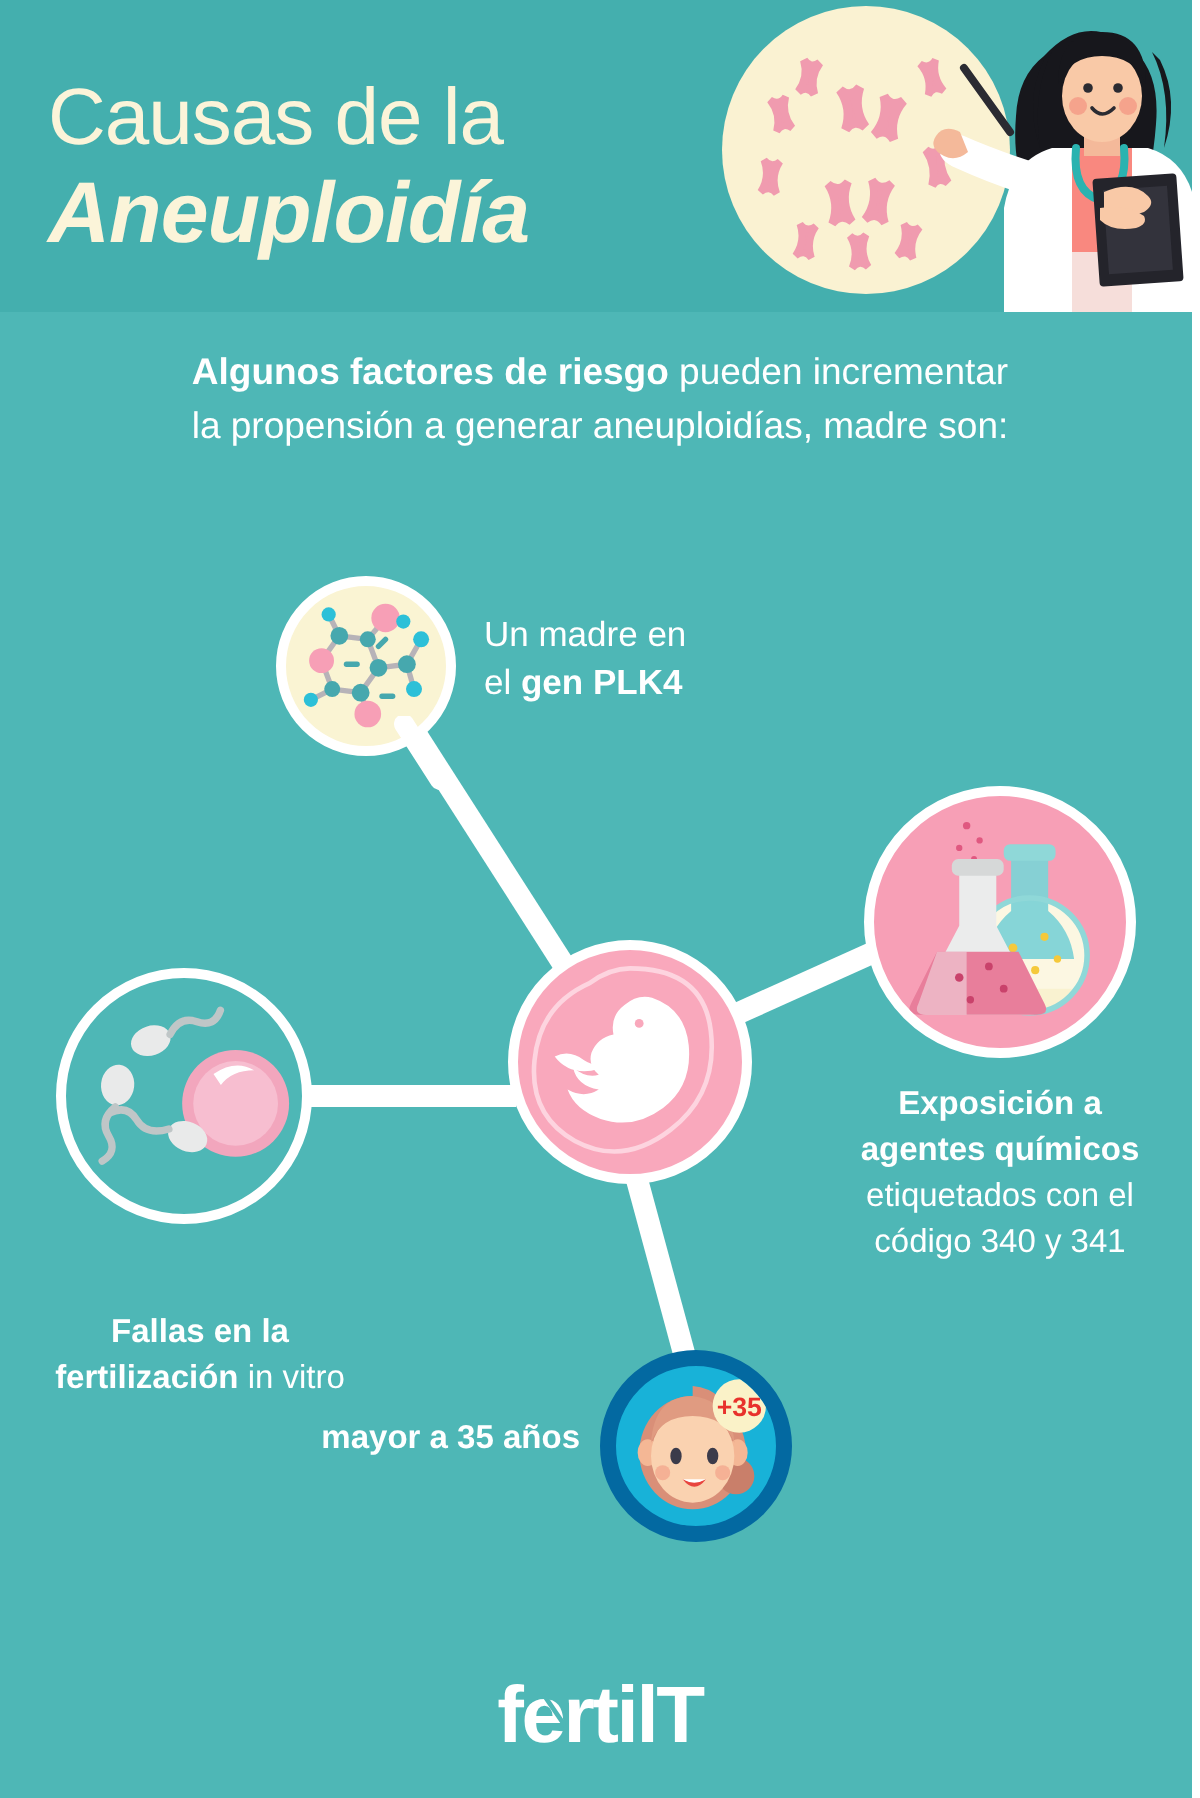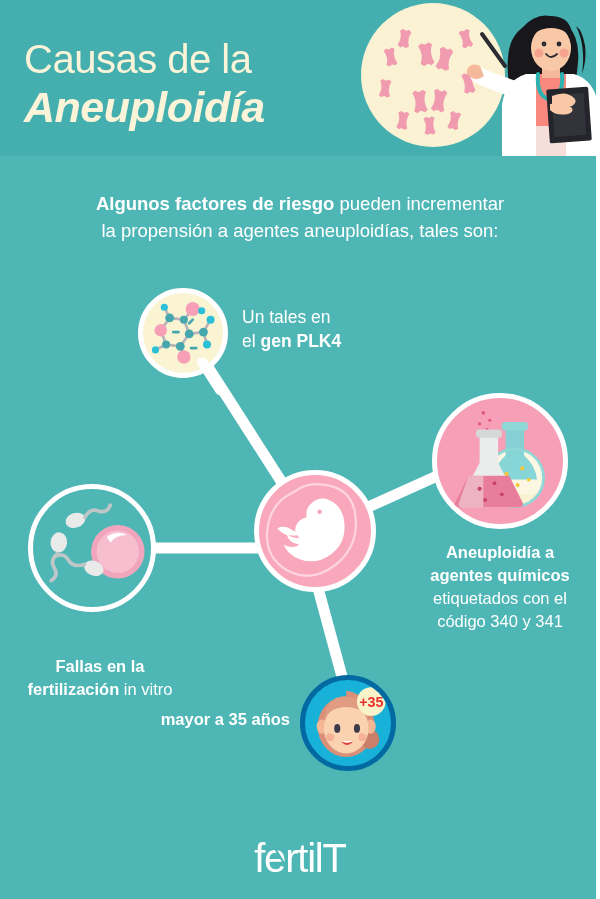--- a/index.html
+++ b/index.html
@@ -51,21 +51,21 @@
   .header-art {
     position: absolute;
     left: 330px; top: 0;
     width: 270px; height: 156px;
     z-index: 4;
   }
 
   
   .intro {
     position: absolute;
-    left: 0; top: 190px;
+    left: 0; top: 172px;
     width: 600px;
     text-align: center;
     color: #FFFFFF;
     font-size: 18.5px;
     line-height: 27px;
     z-index: 5;
   }
   .intro b { font-weight: bold; }
 
   
@@ -109,21 +109,21 @@
     left: 28px; top: 484px;
     width: 128px; height: 128px;
     background: transparent;
     border: 5px solid #FFFFFF;
   }
   
   .node-mother {
     left: 300px; top: 675px;
     width: 96px; height: 96px;
     background: #18B2D8;
-    border: 5px solid #0369a1;
+    border: 8px solid #0369a1;
   }
 
   .node svg { display: block; width: 100%; height: 100%; border-radius: 50%; }
 
   
   .label {
     position: absolute;
     color: #FFFFFF;
     z-index: 5;
   }
@@ -163,21 +163,21 @@
     left: 0; top: 836px;
     width: 600px;
     text-align: center;
     z-index: 5;
   }
   .logo-wrap {
     display: inline-block;
     position: relative;
     color: #FFFFFF;
     font-size: 40px;
-    font-weight: normal;
+    font-weight: bold;
     letter-spacing: -1.2px;
     line-height: 44px;
   }
 </style>
 </head>
 <body>
 
 <div id="infographic">
 
   <div class="header-band"></div>
@@ -268,21 +268,21 @@
 
   <div class="title-block">
     <div class="title-line1">Causas de la</div>
     <div class="title-line2">Aneuploidía</div>
   </div>
 
   <div class="intro">
     <div>
       <b>Algunos factores de riesgo</b><span> pueden incrementar</span>
     </div>
-    <div>la propensión a agentes aneuploidías, tales son:</div>
+    <div>la propensión a generar aneuploidías, madre son:</div>
   </div>
 
   <svg class="network" viewBox="0 0 600 899" xmlns="http://www.w3.org/2000/svg">
     <g stroke="#FFFFFF" stroke-width="11" stroke-linecap="butt">
       <line x1="206" y1="364" x2="288" y2="492"></line>
       <line x1="155" y1="548" x2="258" y2="548"></line>
       <line x1="366" y1="508" x2="446" y2="472"></line>
       <line x1="318" y1="588" x2="344" y2="684"></line>
     </g>
   </svg>
@@ -428,26 +428,26 @@
       <path d="M40 68 q7 4 14 0Z" fill="#FFFFFF"></path>
 
       <g>
         <circle cx="74" cy="24" r="16" fill="#FAF2C8"></circle>
         <text x="74" y="30" text-anchor="middle" font-family="Liberation Sans, sans-serif" font-size="16" font-weight="bold" fill="#E8312C">+35</text>
       </g>
     </svg>
   </div>
 
   <div class="label label-gene">
-    <div>Un tales en</div>
+    <div>Un madre en</div>
     <div><span>el </span><b>gen PLK4</b></div>
   </div>
 
   <div class="label label-chem">
-    <div><b>Aneuploidía a</b></div>
+    <div><b>Exposición a</b></div>
     <div><b>agentes químicos</b></div>
     <div>etiquetados con el</div>
     <div>código 340 y 341</div>
   </div>
 
   <div class="label label-fert">
     <div><b>Fallas en la</b></div>
     <div><b>fertilización</b><span> in vitro</span></div>
   </div>
 

